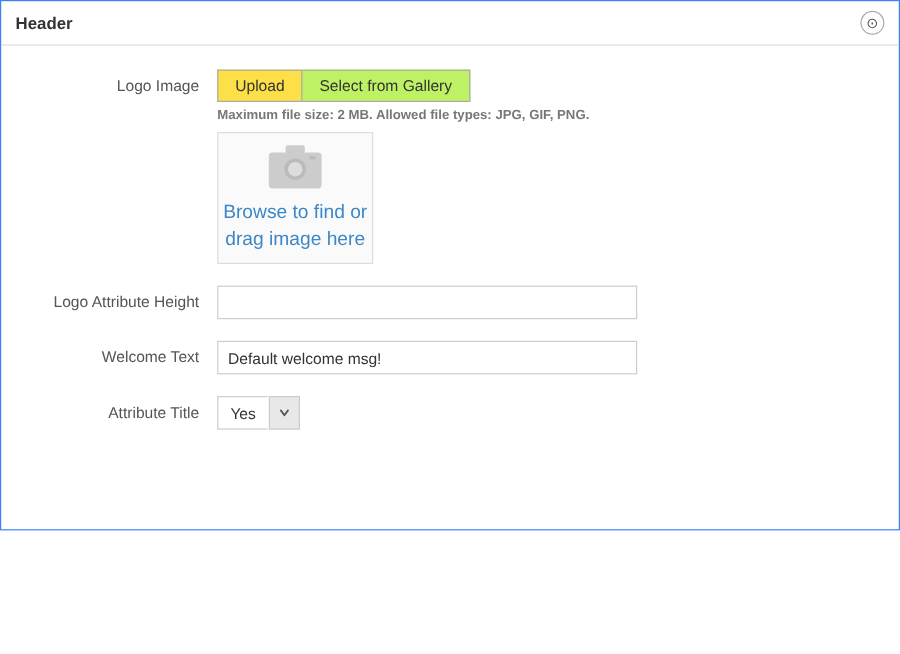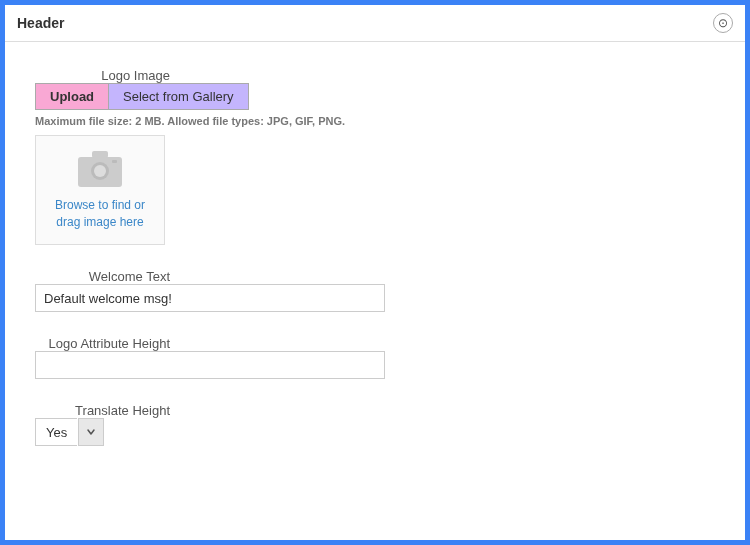--- a/index.html
+++ b/index.html
@@ -6,23 +6,23 @@
     body {
       font-family: Arial, sans-serif;
       font-size: 13px;
       color: #333;
       background: #fff;
       width: 750px;
       height: 545px;
       overflow: hidden;
     }
     .panel {
-      border: 5px solid #3b82f6;
+      border: 1px solid #3b82f6;
       width: 750px;
-      height: 545px;
+      height: 442px;
       position: relative;
     }
     .panel-header {
       display: flex;
       justify-content: space-between;
       align-items: center;
       padding: 8px 12px;
       border-bottom: 1px solid #ddd;
     }
     .panel-title {
@@ -41,51 +41,49 @@
       font-size: 12px;
       color: #555;
     }
     .panel-body {
       padding: 20px 30px;
     }
     .form-row {
       display: flex;
       align-items: flex-start;
       margin-bottom: 18px;
-      flex-direction: column;
     }
     .form-label {
       width: 150px;
       text-align: right;
       padding-right: 15px;
       padding-top: 6px;
       font-size: 13px;
       color: #555;
       flex-shrink: 0;
     }
     .form-content {
       flex: 1;
     }
     .button-group {
       display: flex;
       gap: 0;
     }
     .btn-upload {
       padding: 5px 14px;
-      background: #f9a8d4;
+      background: #fde047;
       border: 1px solid #aaa;
       border-right: none;
       cursor: pointer;
       font-size: 13px;
       color: #333;
-      font-weight: bold;
     }
     .btn-gallery {
       padding: 5px 14px;
-      background: #c4b5fd;
+      background: #bef264;
       border: 1px solid #aaa;
       cursor: pointer;
       font-size: 13px;
       color: #333;
       font-weight: 500;
     }
     .file-hint {
       font-size: 11px;
       color: #777;
       margin-top: 5px;
@@ -103,21 +101,21 @@
       justify-content: center;
       cursor: pointer;
     }
     .camera-icon {
       width: 48px;
       height: 40px;
       margin-bottom: 8px;
     }
     .browse-link {
       color: #3b87c8;
-      font-size: 12px;
+      font-size: 16px;
       text-align: center;
       line-height: 1.4;
       cursor: pointer;
       text-decoration: none;
     }
     .text-input {
       width: 350px;
       height: 28px;
       border: 1px solid #ccc;
       padding: 4px 8px;
@@ -183,36 +181,36 @@
             <rect x="16" y="2" width="16" height="7" rx="2" fill="#ccc"></rect>
             <rect x="36" y="11" width="5" height="3" rx="1" fill="#bbb"></rect>
           </svg>
           <a class="browse-link">Browse to find or<br>drag image here</a>
         </div>
       </div>
     </div>
 
 
     <div class="form-row">
+      <div class="form-label">Logo Attribute Height</div>
+      <div class="form-content">
+        <input class="text-input" type="text" value="" style="">
+      </div>
+    </div>
+
+    <div class="form-row">
       <div class="form-label">Welcome Text</div>
       <div class="form-content">
         <input class="text-input" type="text" value="Default welcome msg!" style="">
       </div>
     </div>
 
-    <div class="form-row">
-      <div class="form-label">Logo Attribute Height</div>
-      <div class="form-content">
-        <input class="text-input" type="text" value="" style="">
-      </div>
-    </div>
-
-
-    <div class="form-row">
-      <div class="form-label">Translate Height</div>
+
+    <div class="form-row">
+      <div class="form-label">Attribute Title</div>
       <div class="form-content">
         <div class="select-wrapper">
           <div class="select-text">Yes</div>
           <div class="select-arrow-btn">
             <svg viewBox="0 0 10 10" fill="none" xmlns="http://www.w3.org/2000/svg">
               <polyline points="2,3 5,7 8,3" stroke="#555" stroke-width="1.5" fill="none" stroke-linecap="round" stroke-linejoin="round"></polyline>
             </svg>
           </div>
         </div>
       </div>

